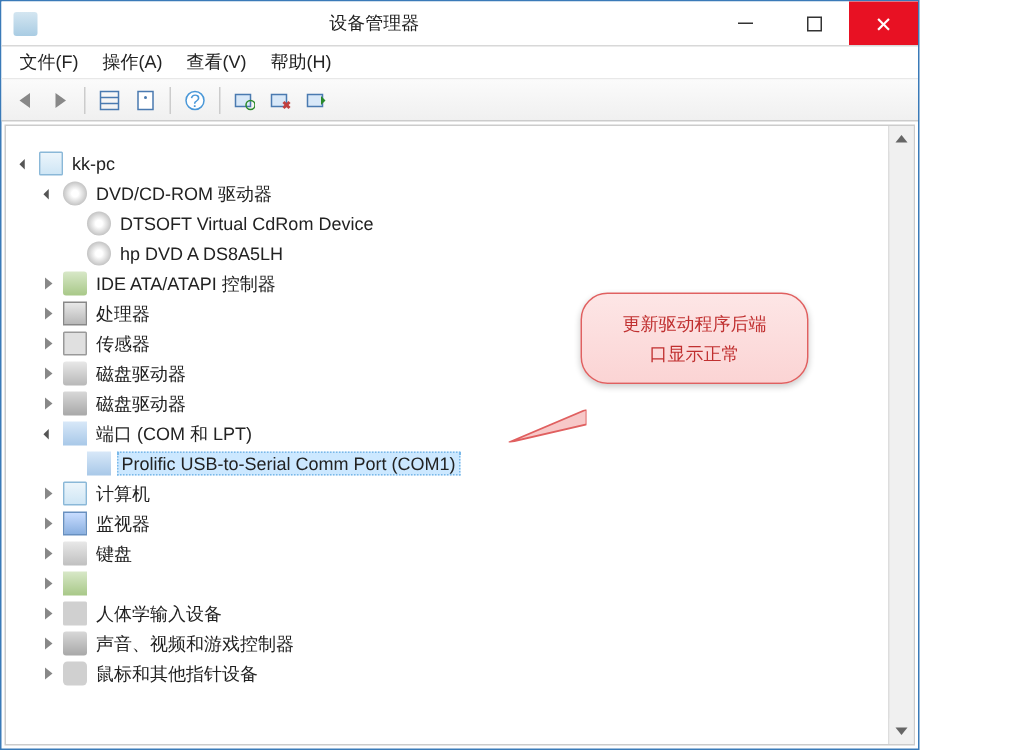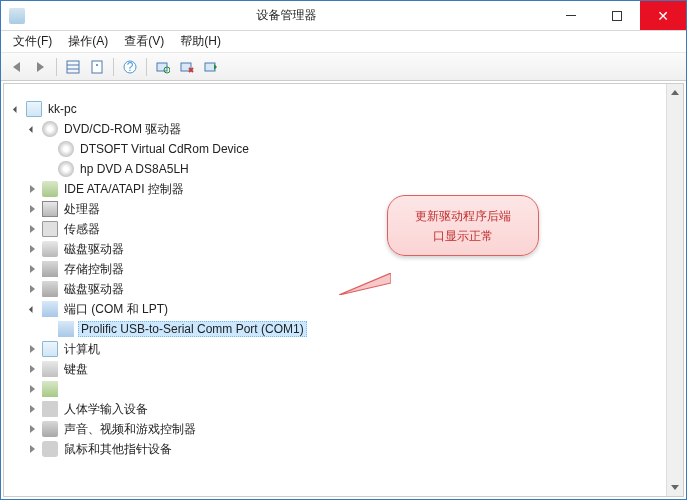--- a/index.html
+++ b/index.html
@@ -1,17 +1,17 @@
 <!DOCTYPE html>
 <html><head>
 <meta charset="utf-8">
 <style>
 * { margin: 0; padding: 0; box-sizing: border-box; font-family: "Microsoft YaHei", "Segoe UI", Tahoma, sans-serif; font-size: 12px; }
 body { background: #fff; overflow: hidden; }
-.window { width: 687px; height: 500px; border: 1px solid #3a7ab8; position: relative; background: #fff; display: flex; flex-direction: column; }
+.window { width: 613px; height: 500px; border: 1px solid #3a7ab8; position: relative; background: #fff; display: flex; flex-direction: column; }
 .titlebar { height: 30px; background: #fff; display: flex; align-items: center; border-bottom: 1px solid #d8d8d8; position: relative; }
 .titlebar-icon { width: 16px; height: 16px; margin-left: 8px; background: linear-gradient(#d4e6f1, #a9cce3); border-radius: 2px; }
 .titlebar-title { flex: 1; text-align: center; font-size: 12px; color: #222; }
 .win-controls { display: flex; height: 100%; }
 .win-btn { width: 46px; height: 100%; display: flex; align-items: center; justify-content: center; cursor: pointer; }
 .win-btn.min span { width: 10px; height: 1px; background: #333; display: block; }
 .win-btn.max span { width: 10px; height: 10px; border: 1px solid #333; display: block; }
 .win-btn.close { background: #e81123; }
 .win-btn.close span { color: #fff; font-size: 14px; font-weight: 300; }
 .menubar { height: 22px; background: #fff; display: flex; align-items: center; padding: 0 4px; border-bottom: 1px solid #e8e8e8; }
@@ -205,29 +205,20 @@
                   </span>
                   <span class="node-icon ic-hdd"></span>
                   <span class="node-label">磁盘驱动器</span>
                 </div>
               </li>
             <li>
                 <div class="node" style="padding-left:22px">
                   <span class="expander">
                     <span class="exp-closed"></span>
                   </span>
-                  <span class="node-icon ic-storage"></span>
-                  <span class="node-label">存储控制器</span>
-                </div>
-              </li>
-            <li>
-                <div class="node" style="padding-left:22px">
-                  <span class="expander">
-                    <span class="exp-closed"></span>
-                  </span>
                   <span class="node-icon ic-printer"></span>
                   <span class="node-label">磁盘驱动器</span>
                 </div>
               </li>
             <li>
               <div class="node" style="padding-left:22px">
                 <span class="expander">
                     <span class="exp-open"></span>
                   </span>
                 <span class="node-icon ic-port"></span>
@@ -249,20 +240,29 @@
                   </span>
                   <span class="node-icon ic-computer"></span>
                   <span class="node-label">计算机</span>
                 </div>
               </li>
             <li>
                 <div class="node" style="padding-left:22px">
                   <span class="expander">
                     <span class="exp-closed"></span>
                   </span>
+                  <span class="node-icon ic-monitor"></span>
+                  <span class="node-label">监视器</span>
+                </div>
+              </li>
+            <li>
+                <div class="node" style="padding-left:22px">
+                  <span class="expander">
+                    <span class="exp-closed"></span>
+                  </span>
                   <span class="node-icon ic-kb"></span>
                   <span class="node-label">键盘</span>
                 </div>
               </li>
             <li>
                 <div class="node" style="padding-left:22px">
                   <span class="expander">
                     <span class="exp-closed"></span>
                   </span>
                   <span class="node-icon ic-mem"></span>

